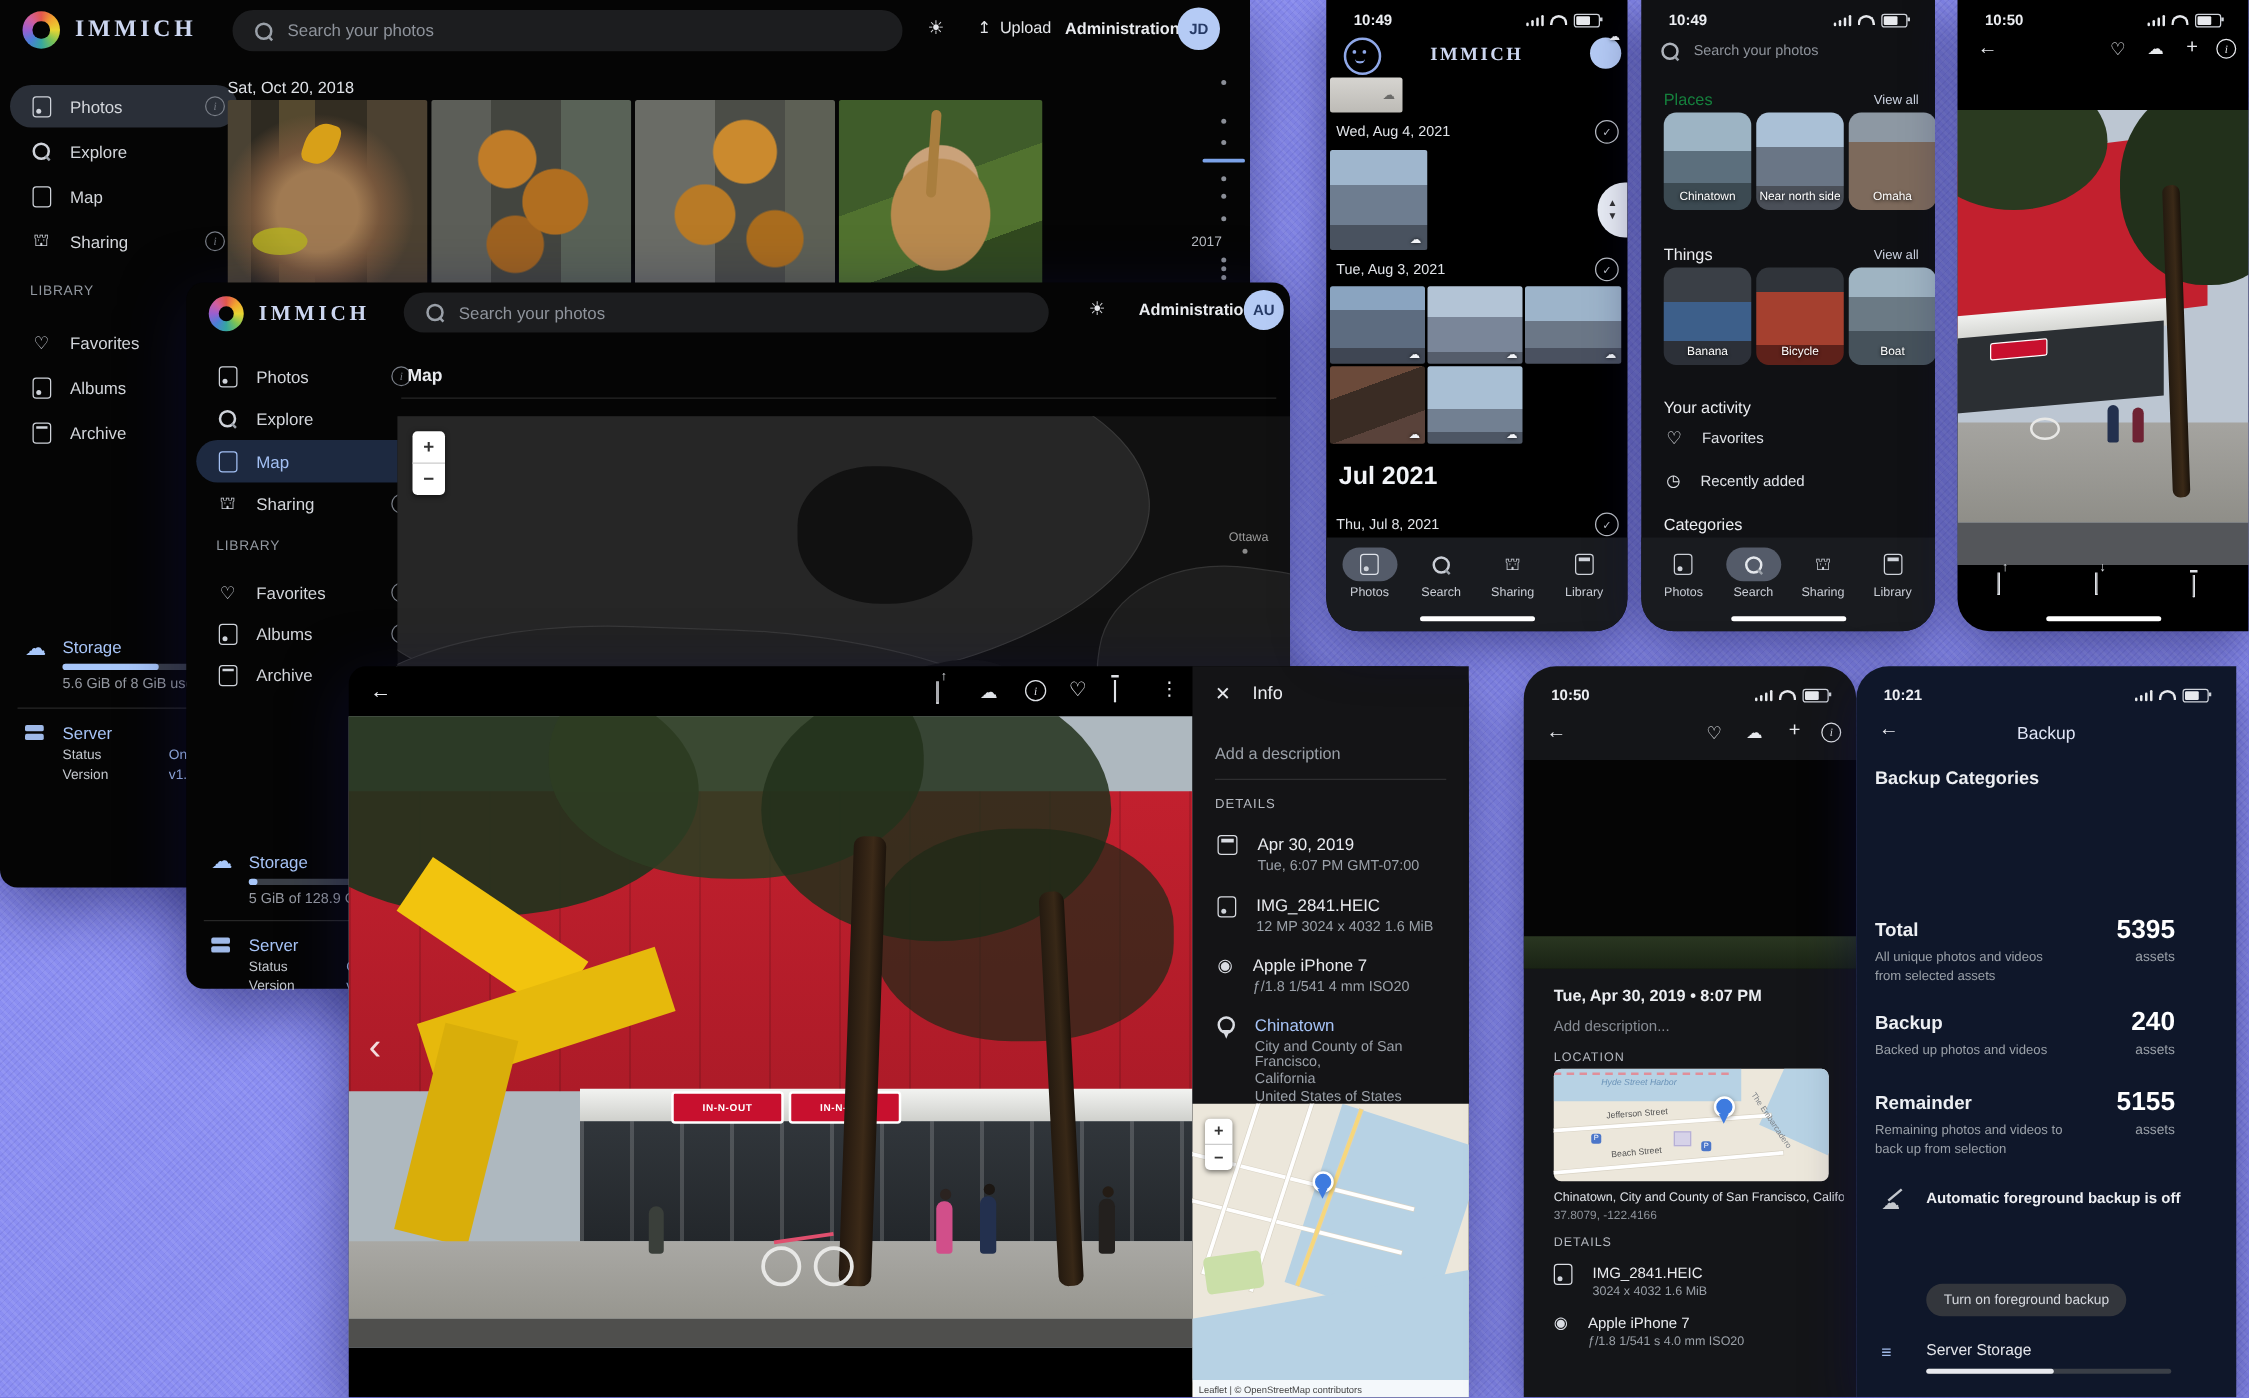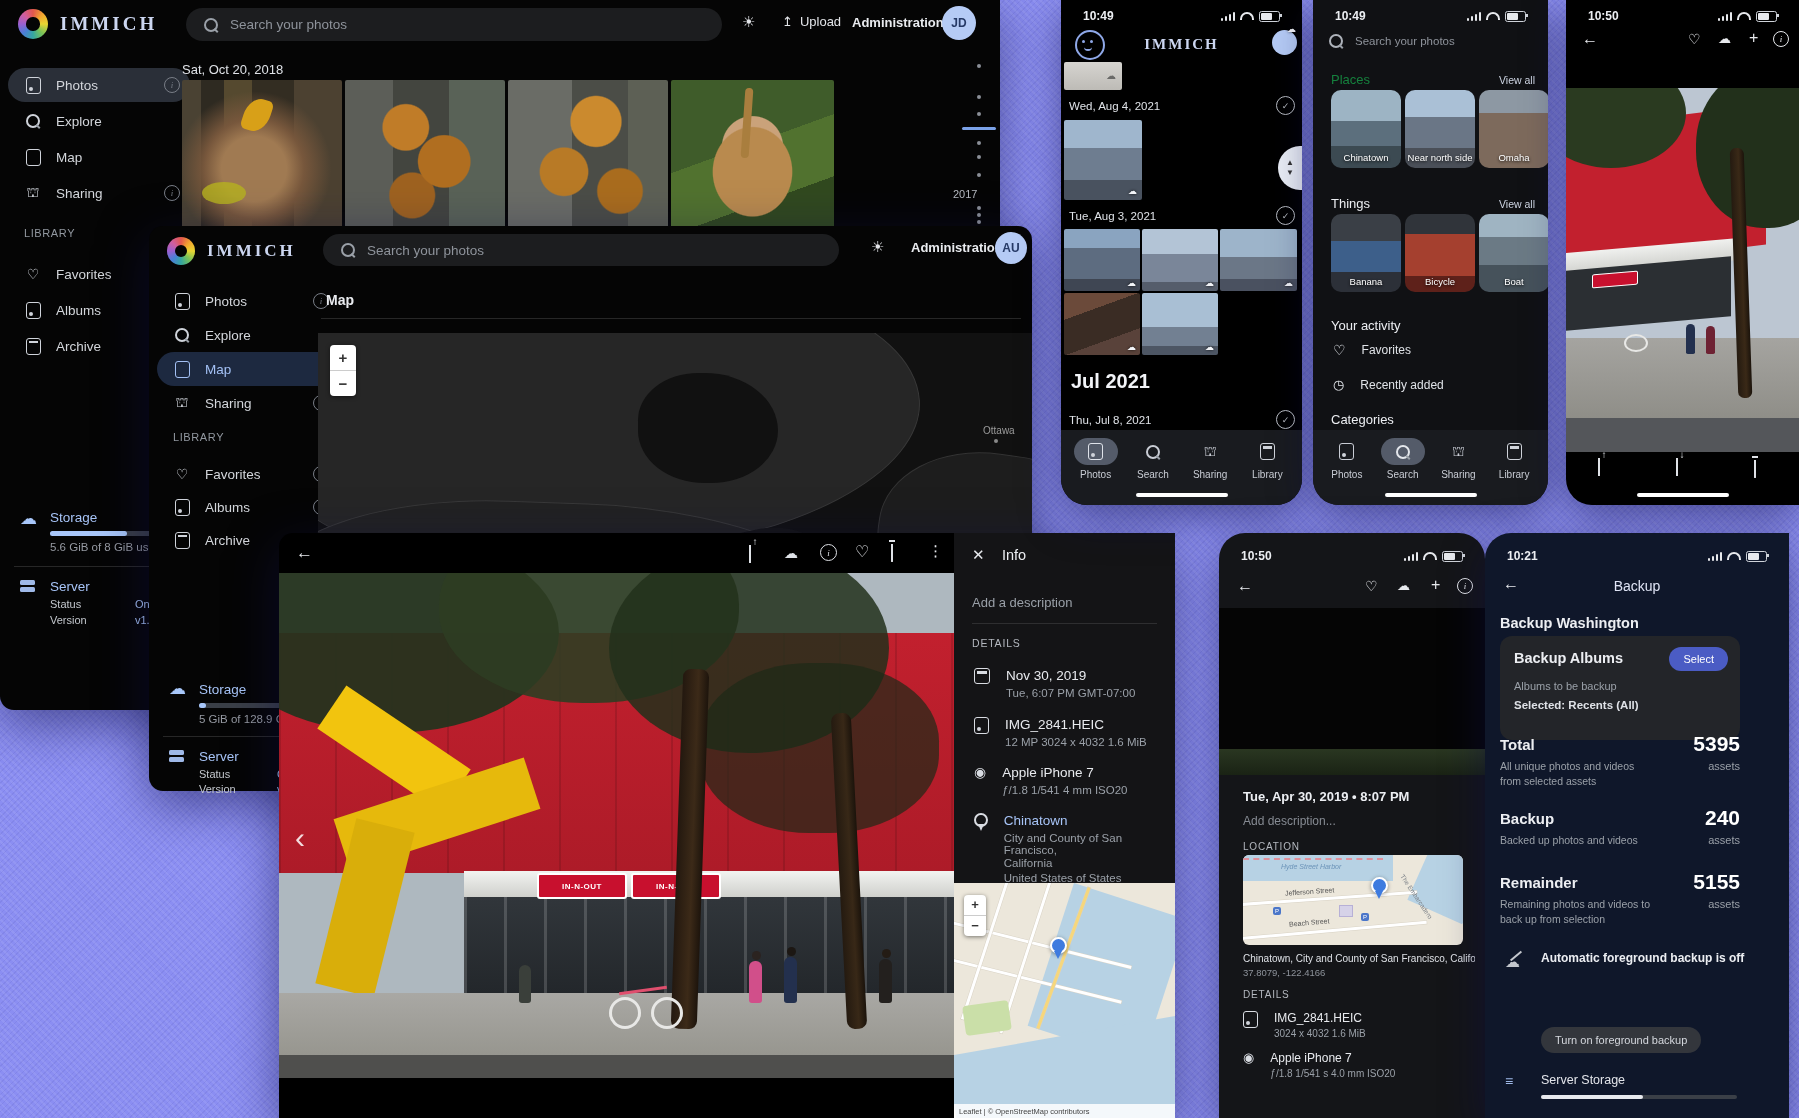--- a/index.html
+++ b/index.html
@@ -371,21 +371,21 @@
     <div class="a" style="left:675px;top:0;width:221px;height:585px;background:#141416">
       <span class="a" style="left:18px;top:13px;font-size:15px;color:#e7e9ed">✕</span>
       <span class="a" style="left:48px;top:14px;font-size:14.5px;color:#eceef2">Info</span>
       <span class="a" style="left:18px;top:62px;font-size:13px;color:#9aa0a8">Add a description</span>
       <div class="divider" style="left:18px;top:90px;width:185px;background:#2e2e30"></div>
       <span class="a" style="left:18px;top:104px;font-size:10.5px;letter-spacing:.8px;color:#b4b8bf">DETAILS</span>
 
       <div class="infrow" style="left:20px;top:135px">
         <span class="i-cal"></span>
         <span>
-          <div class="p1">Nov 30, 2019</div>
+          <div class="p1">Apr 30, 2019</div>
           <div class="p2">Tue, 6:07 PM GMT-07:00</div>
         </span>
       </div>
       <div class="infrow" style="left:20px;top:184px">
         <span class="boxicon dot" style="border-color:#d9dce2"></span>
         <span>
           <div class="p1">IMG_2841.HEIC</div>
           <div class="p2">12 MP  3024 x 4032  1.6 MiB</div>
         </span>
       </div>
@@ -705,28 +705,22 @@
           <i style="height:3px"></i>
           <i style="height:5px"></i>
           <i style="height:7px"></i>
           <i style="height:9px"></i>
         </span>
       <span class="wifi"></span>
       <span class="batt"></span>
     </div>
     <span class="a" style="left:18px;top:42px;font-size:16px;color:#e7e9ed">←</span>
     <span class="a" style="left:0;right:0;top:45px;text-align:center;font-size:14px;color:#dfe4f5">Backup</span>
-    <span class="a" style="left:15px;top:82px;font-size:14.5px;font-weight:bold;color:#eceef2">Backup Washington</span>
-
-    <div class="a" style="left:15px;top:103px;width:240px;height:104px;background:#232529;border-radius:12px">
-      <span class="a" style="left:14px;top:14px;font-size:14.5px;font-weight:bold;color:#eceef2">Backup Albums</span>
-      <span class="a" style="right:12px;top:11px;background:#4b5cc4;color:#fff;font-size:11px;padding:6px 14px;border-radius: 15px">Select</span>
-      <span class="a" style="left:14px;top:44px;font-size:11px;color:#9aa0a8">Albums to be backup</span>
-      <span class="a" style="left:14px;top:63px;font-size:11.5px;font-weight:bold;color:#dfe2e7">Selected: Recents (All)</span>
-    </div>
+    <span class="a" style="left:15px;top:82px;font-size:14.5px;font-weight:bold;color:#eceef2">Backup Categories</span>
+
 
     <div class="a stat" style="left:15px;top:203px;width:240px">
       <span class="slabel">Total</span>
       <span class="sval">5395</span>
       <div class="sdesc">All unique photos and videos from selected assets</div>
       <span class="sunit">assets</span>
     </div>
     <div class="a stat" style="left:15px;top:277px;width:240px">
       <span class="slabel">Backup</span>
       <span class="sval">240</span>

